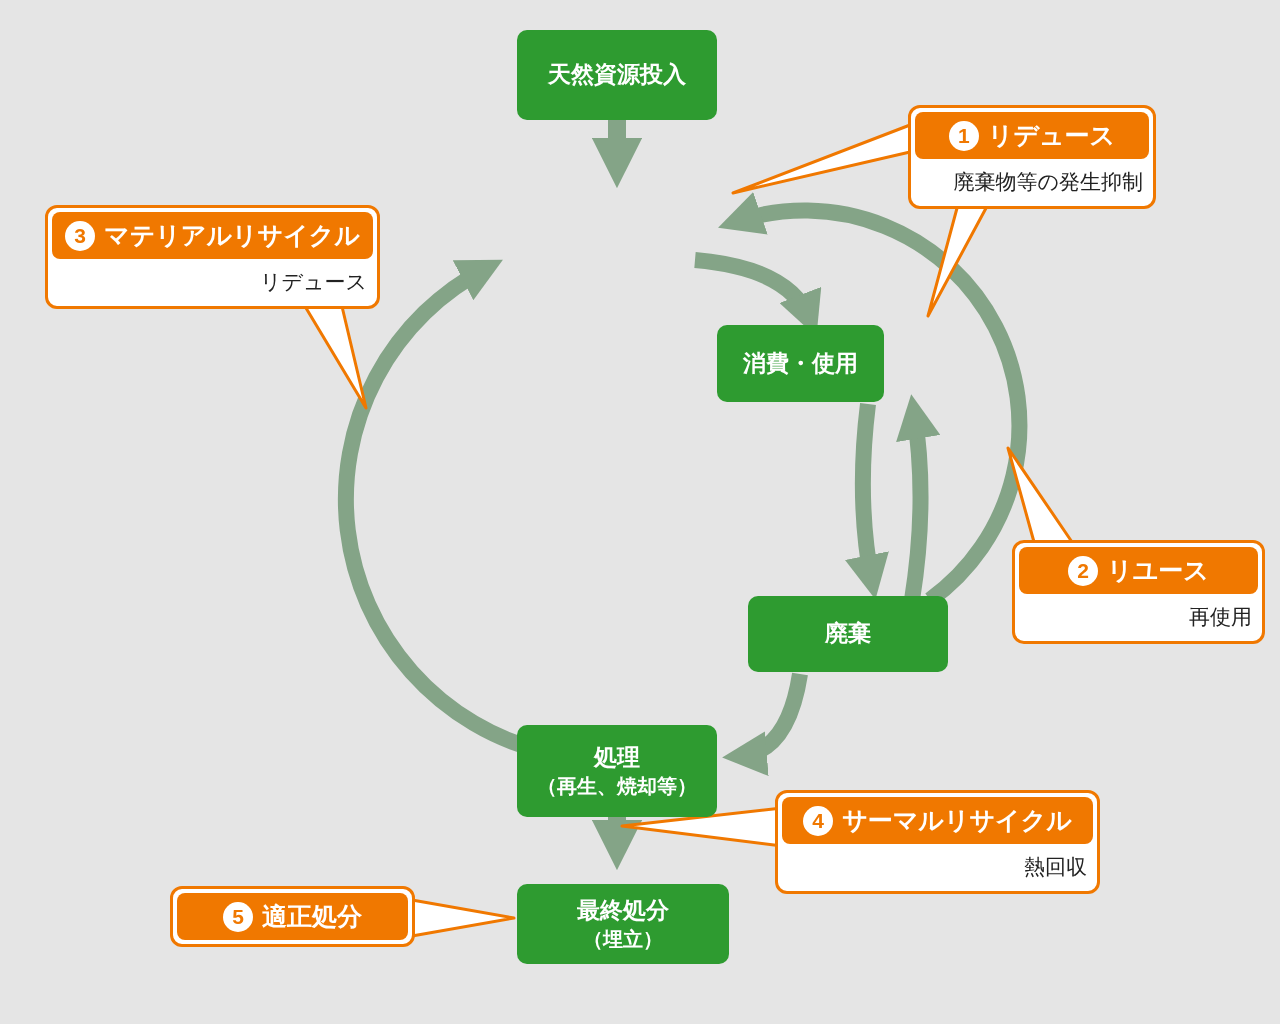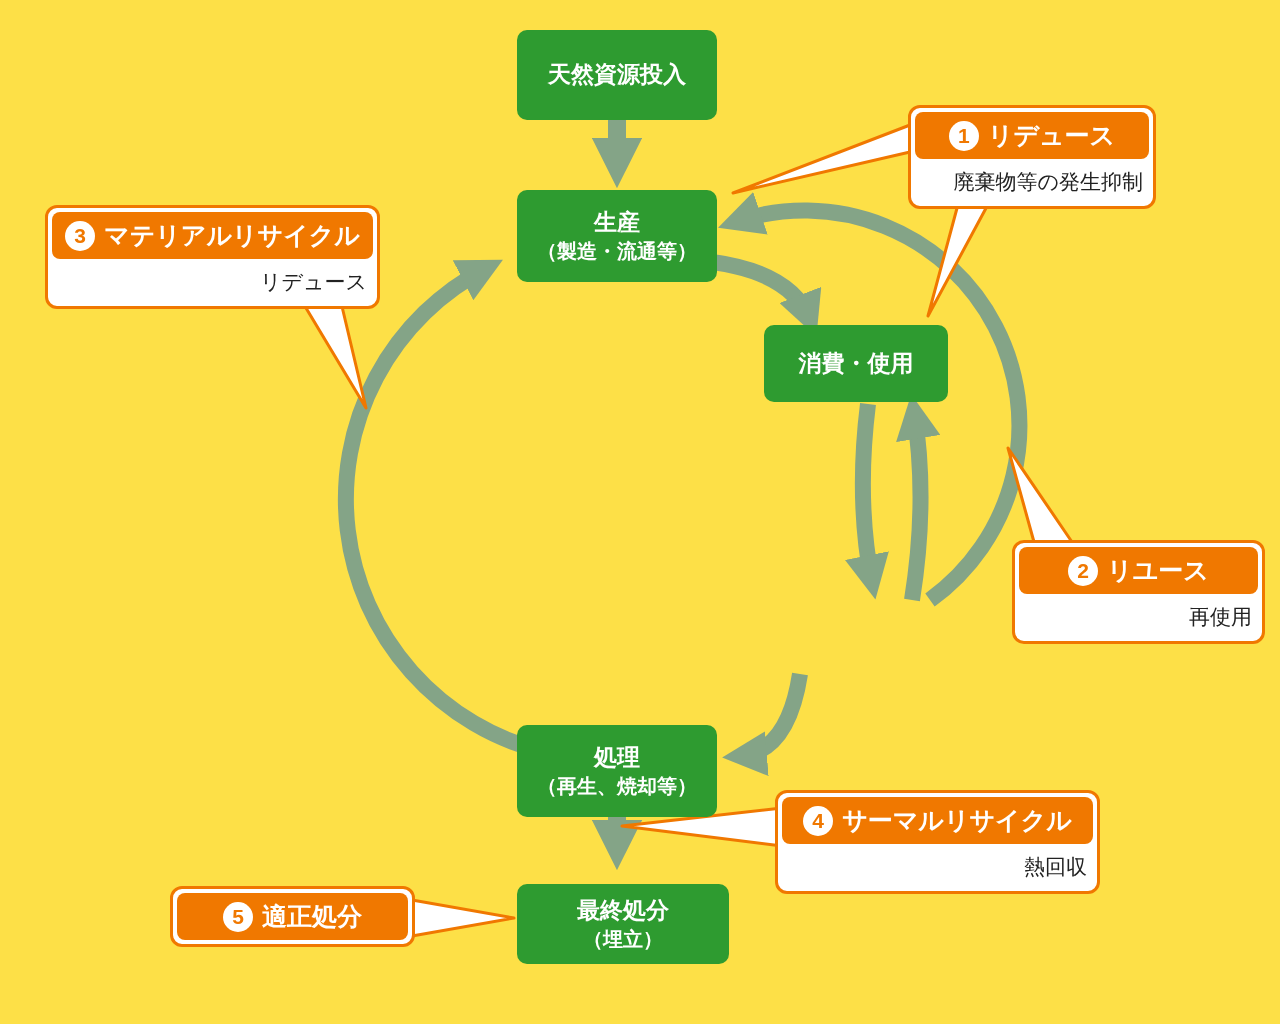--- a/index.html
+++ b/index.html
@@ -1,17 +1,17 @@
 <!DOCTYPE html>
 <html><head>
 <meta charset="utf-8">
 <style>
   html,body{margin:0;padding:0;background:#fff;}
   .stage{
-    position:relative;width:1280px;height:1024px;background:#fde047;overflow:hidden;
+    position:relative;width:1280px;height:1024px;background:#e5e5e5;overflow:hidden;
     font-family:"Liberation Sans","DejaVu Sans",sans-serif;
   }
   .layer{position:absolute;left:0;top:0;width:1280px;height:1024px;}
   .node{
     position:absolute;display:flex;flex-direction:column;align-items:center;justify-content:center;
     background:#2e9b30;color:#fff;border-radius:10px;font-weight:bold;text-align:center;line-height:1.35;
   }
   .node .l1{font-size:23px;}
   .node .l2{font-size:20px;}
   .callout{
@@ -55,29 +55,28 @@
     <polygon points="1008,448 1034,542 1072,542" fill="#fff" stroke="#f07800" stroke-width="3" stroke-linejoin="round"></polygon>
     <polygon points="366,408 300,298 340,298" fill="#fff" stroke="#f07800" stroke-width="3" stroke-linejoin="round"></polygon>
     <polygon points="622,826 782,808 782,846" fill="#fff" stroke="#f07800" stroke-width="3" stroke-linejoin="round"></polygon>
     <polygon points="514,918 412,900 412,936" fill="#fff" stroke="#f07800" stroke-width="3" stroke-linejoin="round"></polygon>
   </svg>
 
   <div class="node" style="left:517px;top:30px;width:200px;height:90px">
     <div class="l1">天然資源投入</div>
   </div>
 
-  <div class="node" style="left:517px;top:190px;width:200px;height:92px">
-    <div class="l1">生産</div>
-    <div class="l2">（製造・流通等）</div>
-  </div>
 
-  <div class="node" style="left:764px;top:325px;width:184px;height:77px">
+  <div class="node" style="left:717px;top:325px;width:167px;height:77px">
     <div class="l1">消費・使用</div>
   </div>
 
+  <div class="node" style="left:748px;top:596px;width:200px;height:76px">
+    <div class="l1">廃棄</div>
+  </div>
 
   <div class="node" style="left:517px;top:725px;width:200px;height:92px">
     <div class="l1">処理</div>
     <div class="l2">（再生、焼却等）</div>
   </div>
 
   <div class="node" style="left:517px;top:884px;width:212px;height:80px">
     <div class="l1">最終処分</div>
     <div class="l2">（埋立）</div>
   </div>

